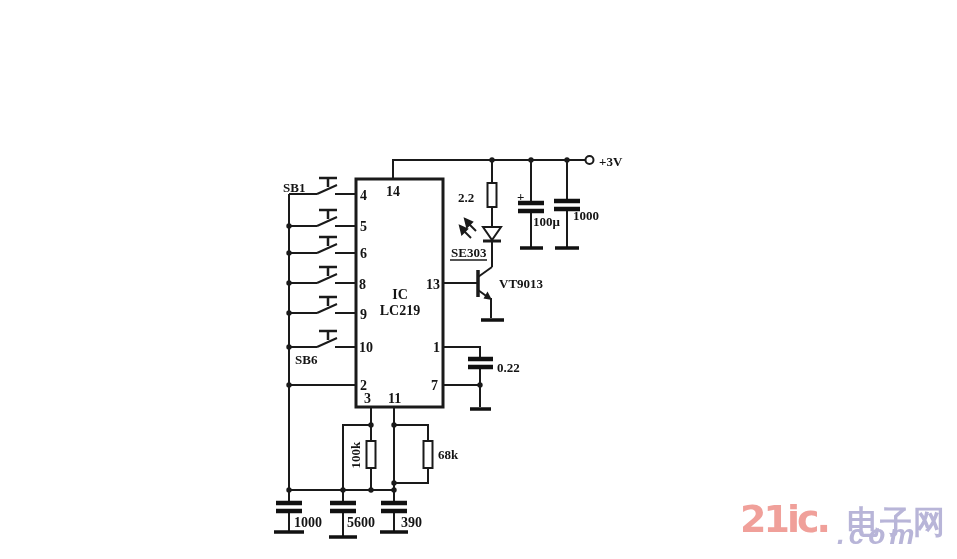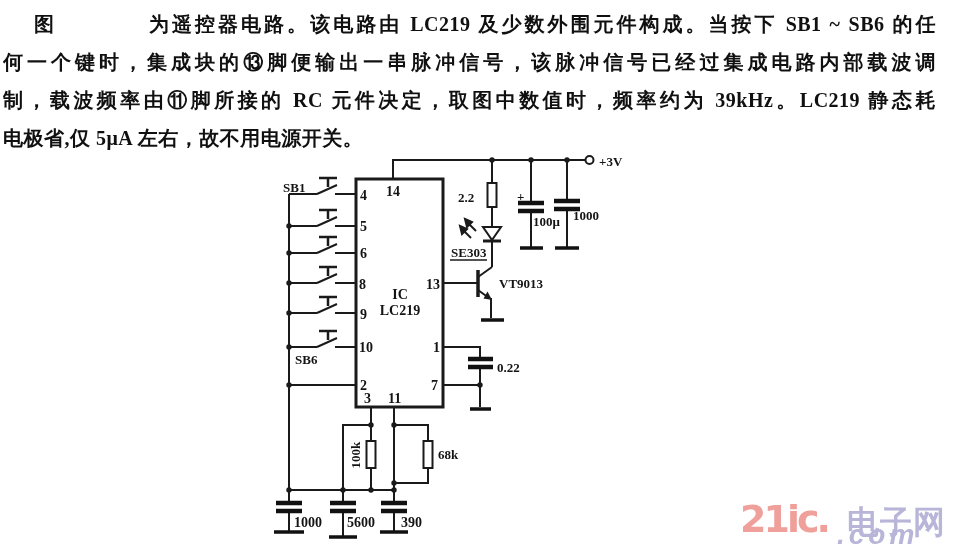--- a/index.html
+++ b/index.html
@@ -22,26 +22,20 @@
   #wm .p2{position:absolute;left:107px;top:12px;font-family:Liberation Serif, serif;
           font-weight:700;font-size:32px;letter-spacing:1px;color:#b8b5d8;line-height:1;}
   #wm .p3{position:absolute;left:97px;top:27px;font-family:Liberation Sans, sans-serif;
           font-style:italic;font-weight:700;font-size:28px;letter-spacing:4px;color:#b8b5d8;line-height:1;}
 </style>
 </head>
 <body>
 
 <div id="page">
 
-  <div id="para">
-    <div class="pline jl indent">图　　　　为遥控器电路。该电路由 LC219 及少数外围元件构成。当按下 SB1 ~ SB6 的任</div>
-    <div class="pline jl">何一个键时，集成块的⑬脚便输出一串脉冲信号，该脉冲信号已经过集成电路内部载波调</div>
-    <div class="pline jl">制，载波频率由⑪脚所接的 RC 元件决定，取图中数值时，频率约为 39kHz。LC219 静态耗</div>
-    <div class="pline">电极省,仅 5μA 左右，故不用电源开关。</div>
-  </div>
 
   <svg id="schematic" viewBox="0 0 957 559" xmlns="http://www.w3.org/2000/svg">
 
     <g stroke="#1a1a1a" stroke-width="2" fill="none">
 
       <path d="M393,179 L393,160 L585.5,160"></path>
 
       <path d="M492,160 L492,183"></path>
       <path d="M492,207 L492,227"></path>
       <path d="M492,241 L492,267"></path>

